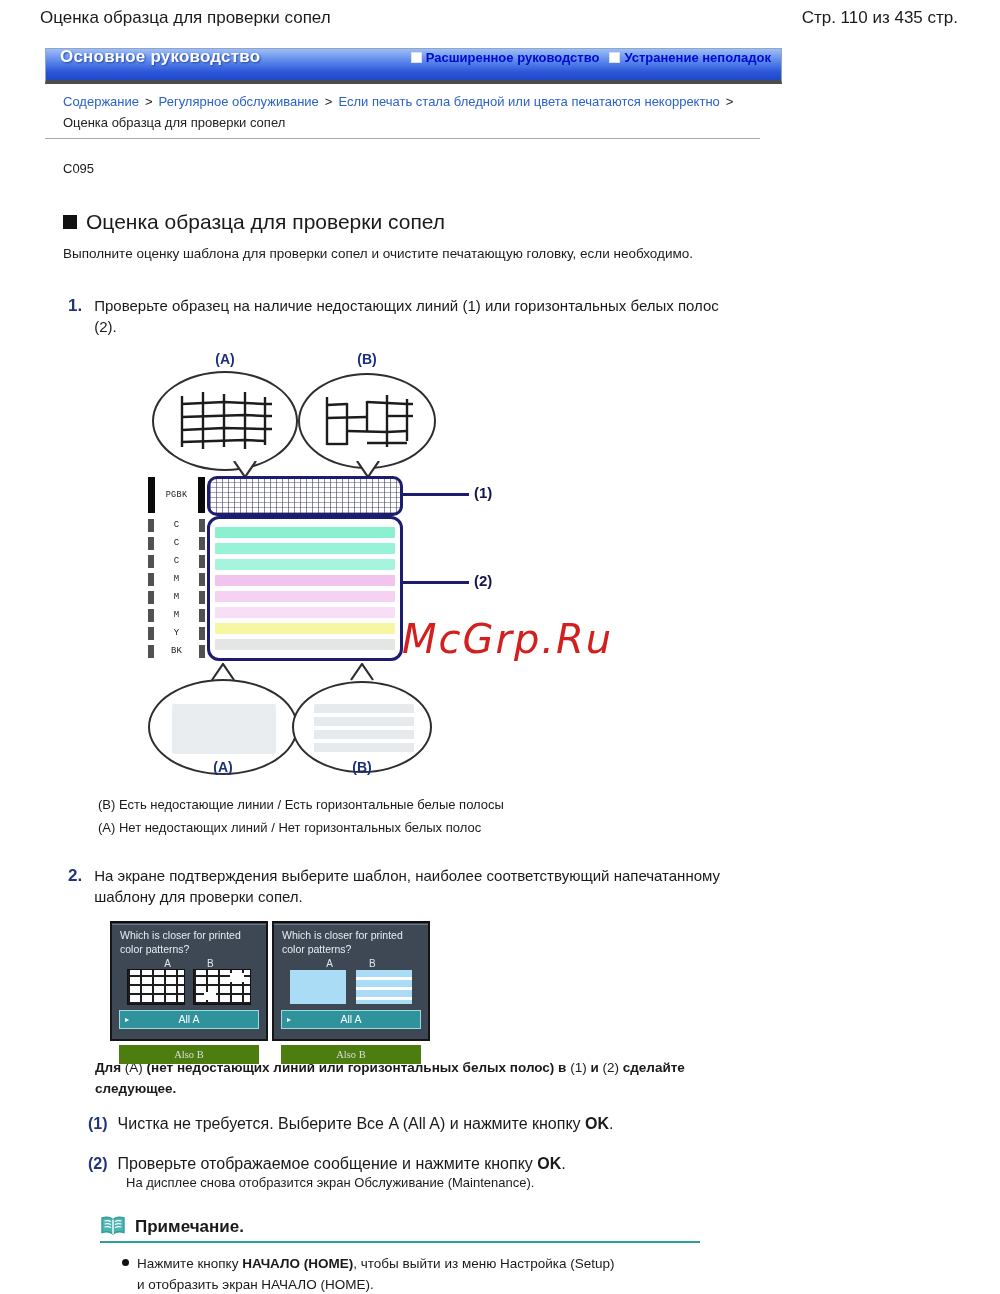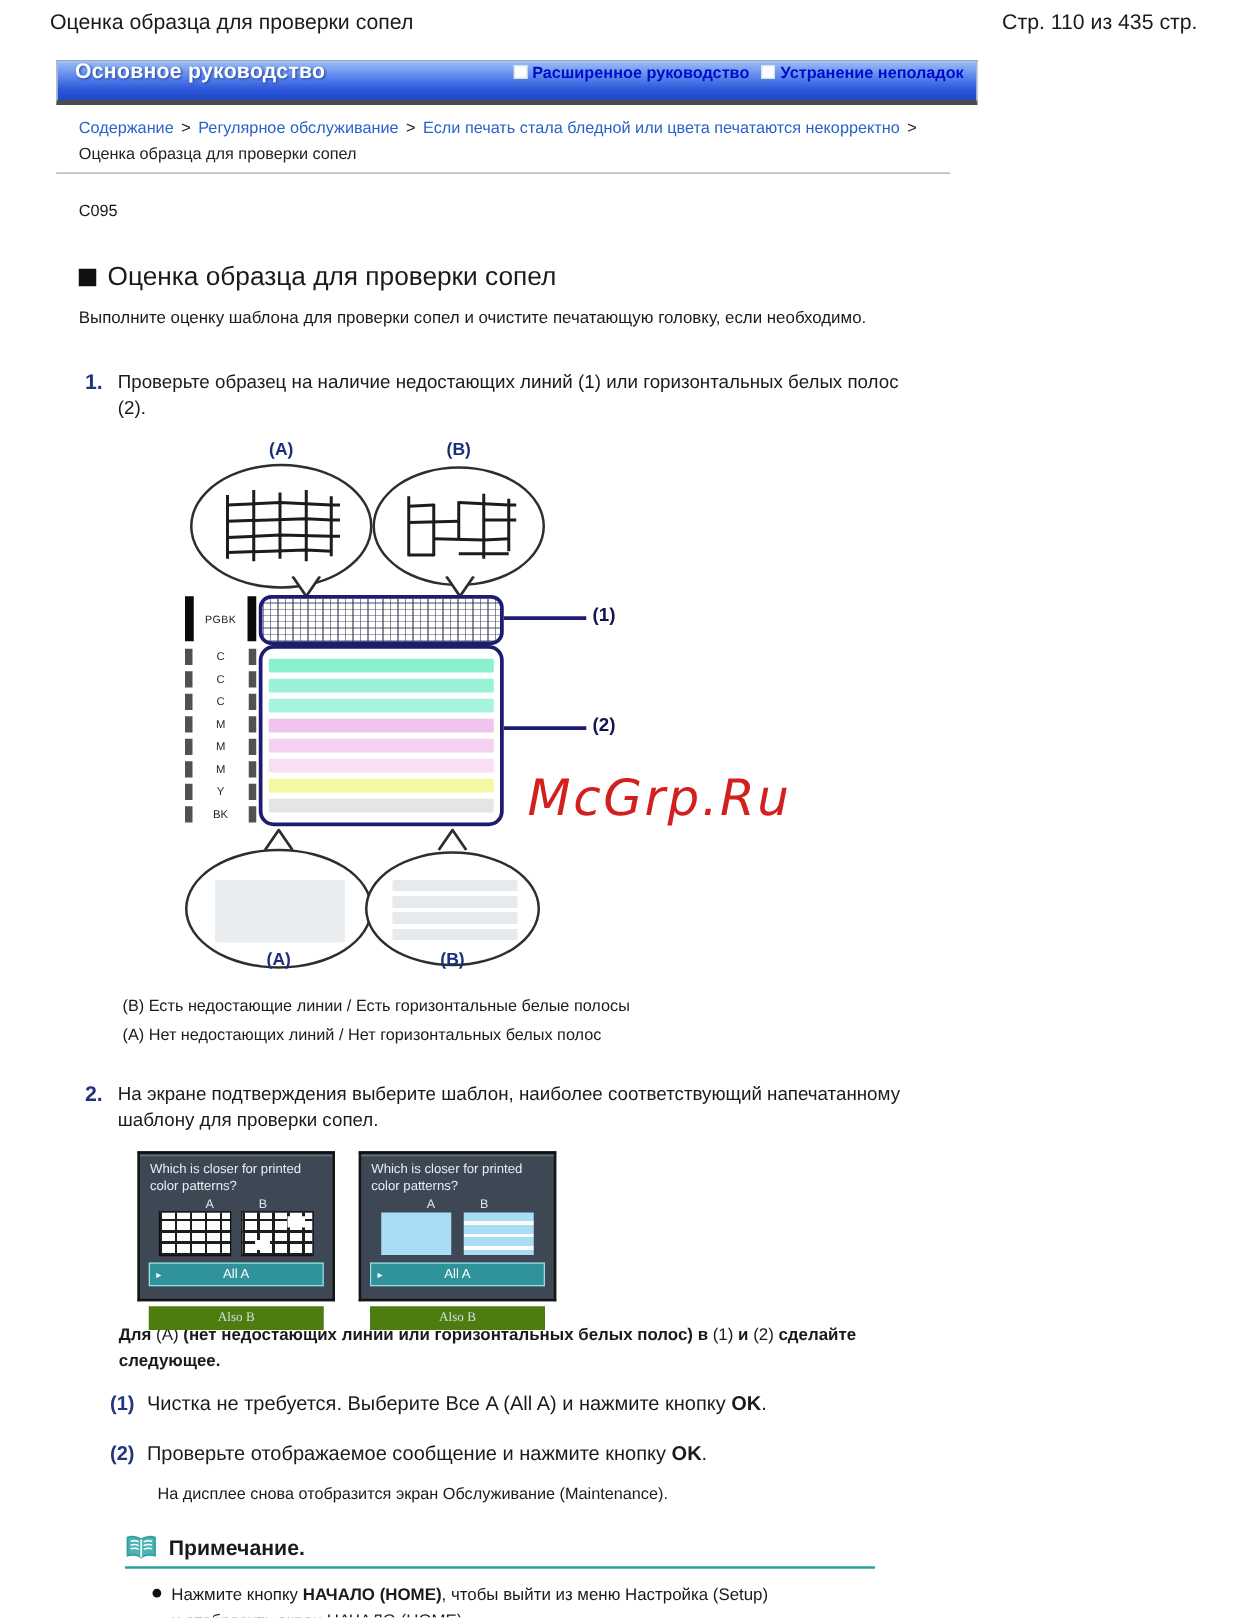--- a/index.html
+++ b/index.html
@@ -66,36 +66,36 @@
       #fff;
   }
   .pbox2 { top:165px; height:145px; border-radius:12px; display:flex; flex-direction:column;
            justify-content:space-evenly; padding:3px 5px; z-index:2; }
   .inkbar { height:11px; border-radius:1px; }
   .inkcol { position:absolute; left:48px; top:123px; width:57px; display:flex; flex-direction:column; }
   .inkrow { display:flex; align-items:center; justify-content:space-between; height:18px; }
   .inkrow.tall { height:42px; }
   .inkrow .stick { width:6px; height:13px; background:#515151; }
   .inkrow.tall .stick { width:7px; height:36px; background:#0a0a0a; }
-  .inkrow .ilabel { font-family:Liberation Sans, sans-serif; font-size:9px; color:#222; }
+  .inkrow .ilabel { font-family:Liberation Mono, monospace; font-size:9px; color:#222; }
   .inkrow.tall .ilabel { font-size:8.5px; letter-spacing:.3px; }
   .callout-line { position:absolute; left:303px; width:66px; height:3px; background:#1d1d70; }
   .callout-lbl { position:absolute; left:374px; font-weight:bold; font-size:15px; color:#15154e; }
   .grayblock { position:absolute; background:#e9edf0; border-radius:2px; }
   .stripeblock { position:absolute; border-radius:2px;
     background:repeating-linear-gradient(180deg,#e6eaed 0 9px,#ffffff 9px 13px); }
 
   .captions { margin:10px 0 0 98px; font-size:13px; line-height:23px; }
 
   
   .watermark { position:absolute; left:402px; top:616px; font-family:"DejaVu Sans", sans-serif;
-    font-style:italic; font-size:40px; color:#d41f1f; letter-spacing:2px;margin-left:20px; }
-
-  
-  .lcdrow { display:flex; gap:19px; margin:14px 0 0 110px; }
+    font-style:italic; font-size:40px; color:#d41f1f; letter-spacing:2px; }
+
+  
+  .lcdrow { display:flex; gap:4px; margin:14px 0 0 110px; }
   .lcd { width:158px; height:120px; background:#3e4855; border:2px solid #151515;
          border-top:2px solid #0e0e0e; position:relative; padding-top:4px; }
   .lcd:before { content:""; position:absolute; top:1px; left:0; right:0; height:1px; background:#6b7683; }
   .lcd .q { padding:2px 8px 0 8px; color:#e6edf3; font-size:10.5px; line-height:1.32; }
   .lcd .abrow { display:flex; justify-content:center; gap:36px; margin-top:1px; }
   .lcd .abrow span { color:#dfe7ee; font-size:10px; }
   .lcd .thumbs { display:flex; justify-content:center; gap:10px; margin-top:1px; }
   .thumb { width:56px; height:34px; position:relative; }
   .thumb.gridA, .thumb.gridB { background:
       repeating-linear-gradient(0deg,#1c1c1c 0 2px,transparent 2px 9px),
@@ -111,21 +111,21 @@
   .lcd .allA .cursor { position:absolute; left:5px; top:4px; color:#fff; font-size:8px; }
   .lcd .alsoB { margin-top:16px; background:#4d7c0f; color:#d8dee4;font-family:Liberation Serif, serif; }
 
   
   .para { margin:16px 0 0 95px; width:650px; font-size:13.5px; line-height:21px; }
   .para b { font-weight:bold; }
   .item { display:flex; gap:10px; margin-left:88px; font-size:16px; line-height:22px; }
   .item .mk { color:#23357e; font-weight:bold; }
   .item1 { margin-top:14px; }
   .item2 { margin-top:18px; }
-  .subnote { margin:12px 0 0 126px; font-size:13px; }
+  .subnote { margin:0 0 0 126px; font-size:13px; }
 
   
   .note { margin:26px 0 0 100px; width:600px; }
   .note .ntitle { display:flex; align-items:center; gap:9px; }
   .note .ntitle .txt { font-weight:bold; font-size:17px; }
   .note .tealrule { border-bottom:2px solid #2e9e9e; margin-top:4px; }
   .note .nbody { padding:10px 0 12px 22px; display:flex; gap:8px; width:540px; }
   .note .dot { width:7px; height:7px; border-radius:50%; background:#111; margin-top:6px; flex:0 0 auto; }
   .note .ntext { font-size:13.5px; line-height:21px; width:480px; }
 </style>

